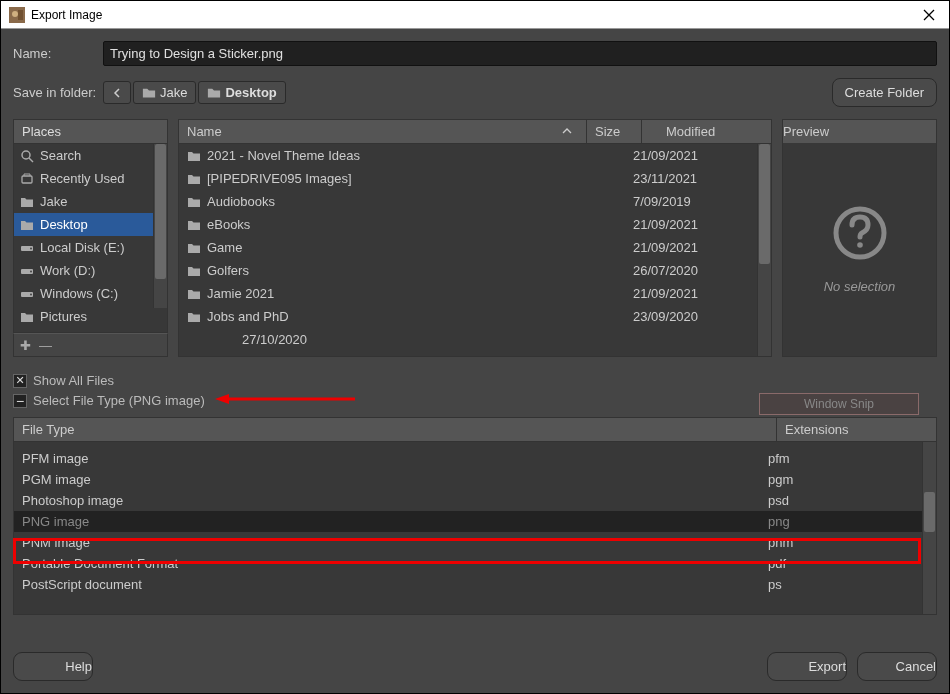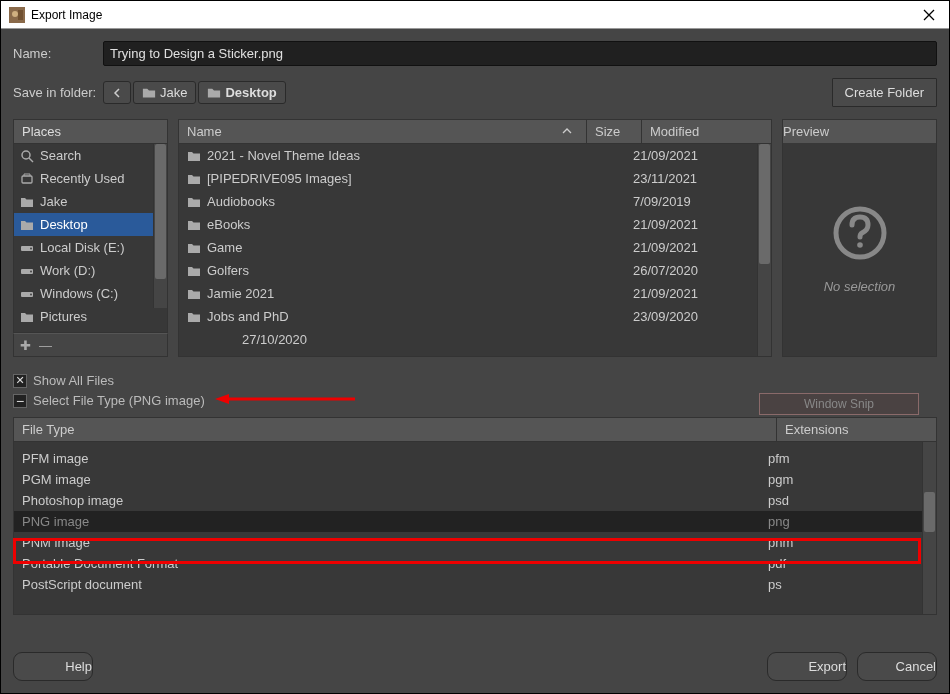--- a/index.html
+++ b/index.html
@@ -15,40 +15,40 @@
 
   .row1 { display: flex; align-items: center; margin-bottom: 12px; }
   .label { width: 90px; color: #ccc; font-size: 13px; }
   .name-input { flex: 1; background: #202020; border: 1px solid #111; color: #e0e0e0; padding: 4px 6px; font-size: 13px; border-radius: 2px; }
 
   .row2 { display: flex; align-items: center; margin-bottom: 12px; }
   .breadcrumb { display:flex; gap:2px; }
   .bc-btn { background: #4a4a4a; border: 1px solid #2a2a2a; border-radius: 3px; padding: 3px 8px; display:flex; align-items:center; gap:4px; color:#ddd; font-size:13px; cursor:pointer; }
   .bc-btn .fi { width:14px; height:14px; }
   .spacer2 { flex: 1; }
-  .create-btn { background: #4a4a4a; border: 1px solid #2a2a2a; border-radius: 1px; padding: 6px 12px; color:#ddd; font-size:13px; cursor:pointer; }
+  .create-btn { background: #4a4a4a; border: 1px solid #2a2a2a; border-radius: 8px; padding: 6px 12px; color:#ddd; font-size:13px; cursor:pointer; }
 
   .browser { display:flex; gap:10px; height: 238px; }
 
   .places { width: 155px; display:flex; flex-direction:column; }
   .places-hdr { background:#555; border:1px solid #333; padding:4px 8px; font-size:13px; color:#ddd; }
   .places-list { flex:1; background:#383838; border:1px solid #333; border-top:none; overflow:hidden; position:relative; }
   .place-item { display:flex; align-items:center; gap:6px; padding:4px 6px; font-size:13px; cursor:pointer; }
   .place-item.selected { background:#2a5a9a; color:#fff; }
   .place-icon { width:14px; height:14px; flex-shrink:0; display:flex;align-items:center;justify-content:center; }
   .places-scroll { position:absolute; right:0; top:0; bottom:24px; width:14px; background:#454545; border-left:1px solid #333; }
   .places-scroll .thumb { position:absolute; left:1px; right:1px; top:0; height:135px; background:#6a6a6a; border-radius:2px; }
   .places-footer { height:24px; background:#454545; border:1px solid #333; border-top:1px solid #555; display:flex; align-items:center; padding:0 6px; gap:8px; color:#aaa;}
 
   .files { flex:1; display:flex; flex-direction:column; border:1px solid #333; }
   .files-hdr { display:flex; background:#555; border-bottom:1px solid #333; font-size:13px; }
   .fh-name { flex:1; padding:4px 8px; display:flex; align-items:center; }
   .fh-name .sort { margin-left:auto; margin-right:6px; }
   .fh-size { width:55px; padding:4px 8px; border-left:1px solid #333; }
-  .fh-mod { width:130px; padding:4px 8px; border-left:1px solid #333; }
+  .fh-mod { width:130px; padding:4px 24px; border-left:1px solid #333; }
   .files-list { flex:1; background:#383838; overflow:hidden; position:relative; }
   .file-row { display:flex; align-items:center; padding:4px 8px; font-size:13px; cursor:pointer; }
   .file-row .fr-name { flex:1; display:flex; align-items:center; gap:6px; }
   .file-row .fr-size { width:55px; }
   .file-row .fr-mod { width:130px; }
   .files-scroll { position:absolute; right:0; top:0; bottom:0; width:14px; background:#454545; border-left:1px solid #333; }
   .files-scroll .thumb { position:absolute; left:1px; right:1px; top:0; height:120px; background:#6a6a6a; border-radius:2px; }
 
   .preview { width:155px; border:1px solid #333; background:#383838; display:flex; flex-direction:column; }
   .preview-hdr { background:#555; padding:4px 0; font-size:13px; }

